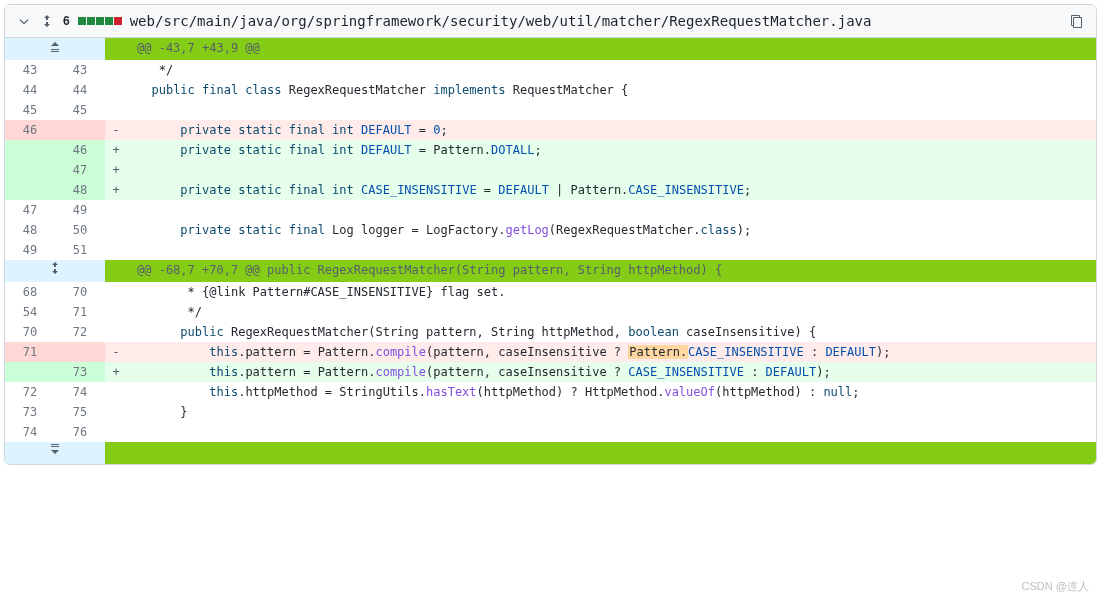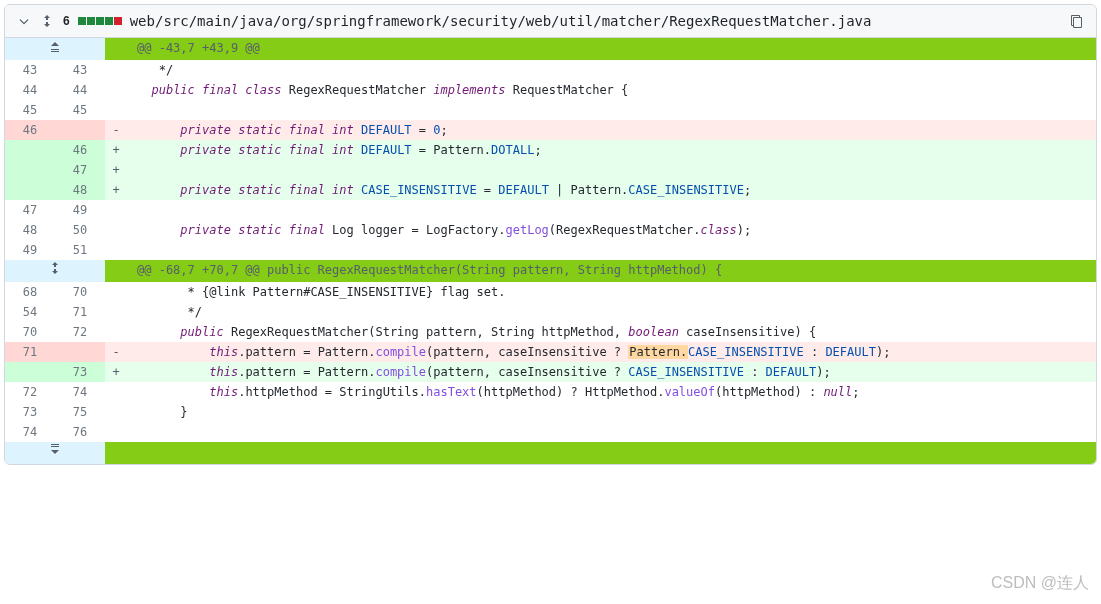--- a/index.html
+++ b/index.html
@@ -25,26 +25,26 @@
   tr.hunk .code { color: #57606a; }
   tr.hunk .expand-icon-cell { text-align: center; cursor: pointer; }
   tr.hunk .expand-icon { fill: #57606a; }
   tr.add td { background: #e6ffec; }
   tr.add .lnum { background: #ccffd8; }
   tr.add .marker { background: #e6ffec; }
   tr.del td { background: #ffebe9; }
   tr.del .lnum { background: #ffd7d5; }
   tr.del .marker { background: #ffebe9; }
   tr.ctx td { background: #fff; }
-  .k { color: #701a75; font-style: italic; }
+  .k { color: #0c4a6e; }
   .const { color: #0550ae; }
   .fn { color: #8250df; }
   .str { color: #24292f; }
   .highlight { background: #ffd7a0; padding: 0 1px; }
-  .watermark { position: absolute; right: 12px; bottom: 10px; color: #bdbdbd; font-size: 16px; font-family: -apple-system, sans-serif; text-align: right; }
+  .watermark { position: absolute; right: 12px; bottom: 10px; color: #bdbdbd; font-size: 11px; font-family: -apple-system, sans-serif; text-align: right; }
 </style>
 </head>
 <body>
 
 <div class="diff-container">
   <div class="file-header">
     <svg class="chev" viewBox="0 0 16 16" width="14" height="14">
         <path d="M12.78 6.22a.75.75 0 010 1.06l-4.25 4.25a.75.75 0 01-1.06 0L3.22 7.28a.75.75 0 011.06-1.06L8 9.94l3.72-3.72a.75.75 0 011.06 0z"></path>
       </svg>
     <svg class="expand-all-icon" viewBox="0 0 16 16" width="16" height="16">

